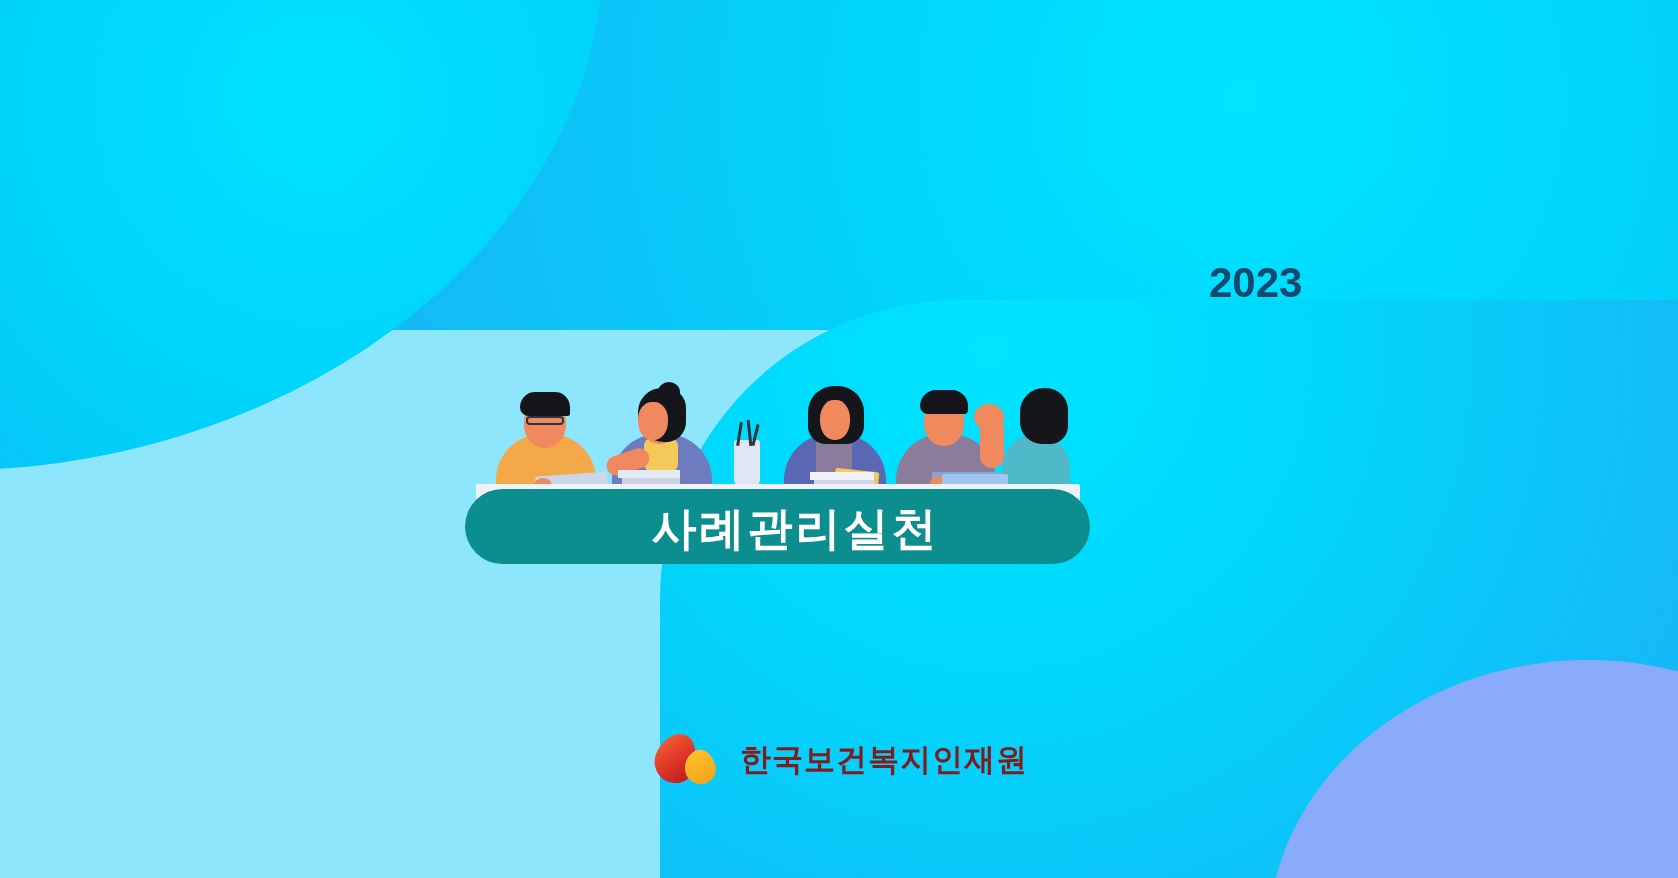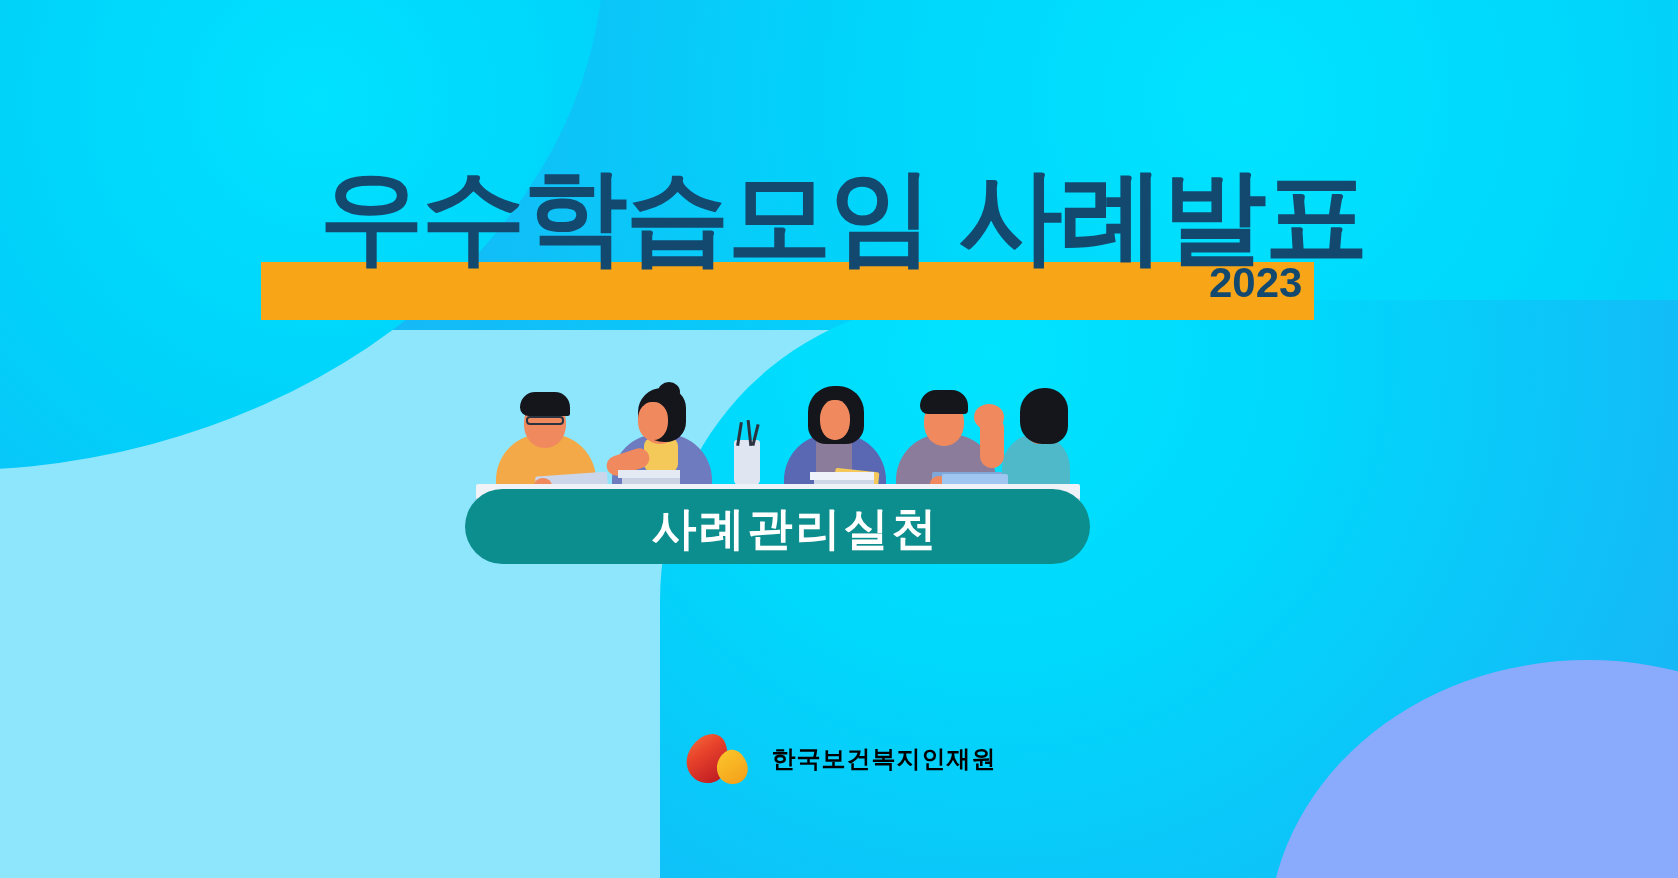--- a/index.html
+++ b/index.html
@@ -183,43 +183,39 @@
     justify-content: center;
     gap: 18px;
   }
   .logo-mark {
     position: relative;
     width: 72px;
     height: 58px;
     flex: none;
   }
   .logo-name {
-    font-size: 24px;
+    font-size: 31px;
     font-weight: 700;
-    color: #000000;
+    color: #7f1d1d;
     letter-spacing: 1px;
     line-height: 1;
   }
 </style>
 </head>
 <body>
 
 <div id="poster">
 
   <div class="bg-base"></div>
   <div class="bg-lightfield"></div>
   <div class="bg-topband"></div>
   <div class="bg-blob"></div>
   <div class="bg-rightfield"></div>
   <div class="bg-periwinkle"></div>
 
-  <div class="title-wrap">
-    <div class="title-bar"></div>
-    <div class="title-text">우수학습모임 사례발표</div>
-  </div>
   <div class="title-year">2023</div>
 
   <div class="illus">
 
     <div class="person" style="left:4px; width:108px; height:118px;">
       <div class="p-body" style="left:4px; top:52px; width:100px; height:66px; background:#F4A948;"></div>
       <div class="p-head" style="left:32px; top:18px; width:42px; height:48px; background:#F08A5E;"></div>
       <div class="p-hair" style="left:28px; top:10px; width:50px; height:24px; border-radius:24px 24px 4px 14px;"></div>
       <div style="position:absolute; left:34px; top:34px; width:38px; height:9px; border:2px solid #2B3340; border-radius:4px; box-sizing:border-box;"></div>
       <div style="position:absolute; left:44px; top:92px; width:72px; height:28px; background:#CBD6EA; border-radius:2px; transform:rotate(-4deg);"></div>

